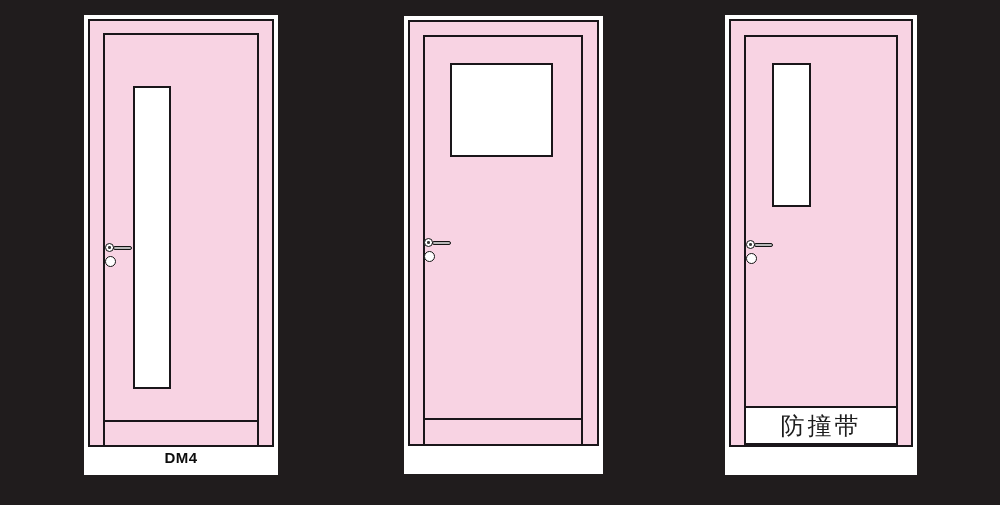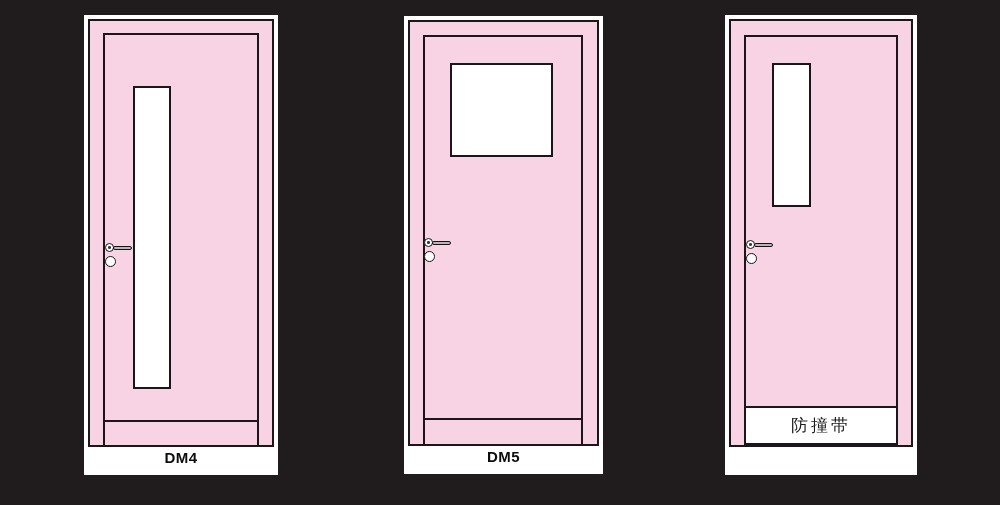--- a/index.html
+++ b/index.html
@@ -52,21 +52,21 @@
   .knob{
     position:absolute;left:0;top:13px;width:11px;height:11px;border:1.5px solid #141414;
     border-radius:50%;background:#ffffff;box-sizing:border-box;
   }
 
   .bump{
     position:absolute;left:13px;right:13px;bottom:0;height:39px;
     background:#ffffff;border:2px solid #1a161a;box-sizing:border-box;
     display:flex;align-items:center;justify-content:center;
     font-family:"DejaVu Serif","Liberation Serif",serif;
-    font-size:17px;letter-spacing:3px;color:#1c1c1c;
+    font-size:24px;letter-spacing:3px;color:#1c1c1c;
   }
 
   .label{
     position:absolute;left:0;right:0;bottom:0;height:36px;
     display:flex;align-items:center;justify-content:center;
     font-weight:bold;font-size:15px;color:#0d0d0d;letter-spacing:0.5px;
   }
 </style>
 </head>
 <body>
@@ -97,21 +97,20 @@
         <div class="stile l"></div>
         <div class="stile r"></div>
         <div class="window"></div>
         <div class="handle">
           <span class="rosette"></span>
           <span class="lever"></span>
           <span class="knob"></span>
         </div>
       </div>
     </div>
-    <div class="label">DM5</div>
   </section>
 
   <section class="card c3">
     <div class="door">
       <div class="door-inner">
         <div class="panel"></div>
         <div class="window"></div>
         <div class="handle">
           <span class="rosette"></span>
           <span class="lever"></span>

